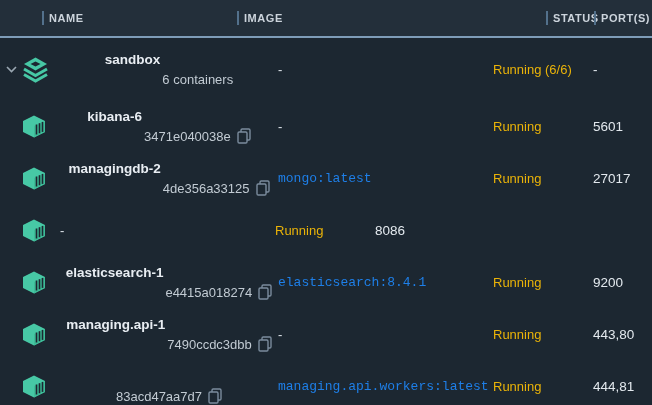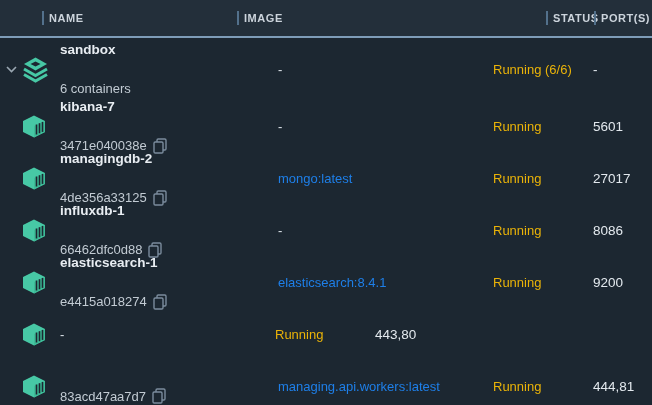--- a/index.html
+++ b/index.html
@@ -31,32 +31,32 @@
   .h-name   { width:179px; }
   .h-image  { width:265px;margin-left:16px; }
   .h-status { width:92px;padding-left:44px; }
   .h-ports  { flex:1; }
   
   .row { display:flex; align-items:center; background:#1c2731; }
   .row.group { height:62px; }
   .row.child { height:52px; }
   .c-gutter { width:22px; flex:none; display:flex; justify-content:center; align-items:center; }
   .c-icon   { width:38px; flex:none; display:flex; align-items:center; }
-  .c-name   { width:218px; flex:none; display:flex; flex-direction:column; justify-content:center; gap:2px; }
+  .c-name   { width:218px; flex:none; display:flex; flex-direction:row; justify-content:center; gap:2px; }
   .c-image  { width:215px; flex:none; font-size:13px; }
   .c-status { width:100px; flex:none; font-size:13px; color:#eab308; }
   .c-ports  { flex:1; font-size:13.5px; color:#e3e9ee; }
   .name-line {
     font-size:13.5px; font-weight:bold; color:#e8edf2; line-height:17px; white-space:nowrap;
   }
   .sub-line {
     font-size:13px; color:#c2cbd3; line-height:17px;
     display:flex; align-items:center; gap:6px; white-space:nowrap;margin-top:20px;
   }
-  .img-link { color:#1e7fe8; }
+  .img-link { color:#1e7fe8;font-family:Liberation Mono, monospace; }
   .img-dash { color:#dde4ea; }
   .copy-btn { display:inline-flex; cursor:pointer; }
   svg { display:block; }
 </style>
 </head>
 <body>
 
 <div class="window">
 
   <div class="thead">
@@ -109,21 +109,21 @@
     <polygon points="12,0.5 23,6 23,17 12,22.5 1,17 1,6" fill="#47c8a5"></polygon>
     <polygon points="12,11 23,6 23,17 12,22.5" fill="#3dbb97"></polygon>
     <g stroke="#1c2731" stroke-width="1.6">
       <line x1="14.5" y1="9.5" x2="14.5" y2="19.5"></line>
       <line x1="17.5" y1="8.2" x2="17.5" y2="18.2"></line>
       <line x1="20.5" y1="6.9" x2="20.5" y2="16.9"></line>
     </g>
   </svg>
 </div>
     <div class="c-name">
-      <span class="name-line">kibana-7</span>
+      <span class="name-line">kibana-6</span>
       <span class="sub-line">
           <span>3471e040038e</span>
           <span class="copy-btn">
   <svg width="14" height="16" viewBox="0 0 14 16">
     <rect x="4" y="1" width="9" height="11" rx="1.2" fill="none" stroke="#7b8c9d" stroke-width="1.4"></rect>
     <rect x="1" y="4" width="9" height="11" rx="1.2" fill="#1c2731" stroke="#7b8c9d" stroke-width="1.4"></rect>
   </svg>
 </span>
         </span>
     </div>
@@ -168,32 +168,20 @@
   <svg width="24" height="23" viewBox="0 0 24 23">
     <polygon points="12,0.5 23,6 23,17 12,22.5 1,17 1,6" fill="#47c8a5"></polygon>
     <polygon points="12,11 23,6 23,17 12,22.5" fill="#3dbb97"></polygon>
     <g stroke="#1c2731" stroke-width="1.6">
       <line x1="14.5" y1="9.5" x2="14.5" y2="19.5"></line>
       <line x1="17.5" y1="8.2" x2="17.5" y2="18.2"></line>
       <line x1="20.5" y1="6.9" x2="20.5" y2="16.9"></line>
     </g>
   </svg>
 </div>
-    <div class="c-name">
-      <span class="name-line">influxdb-1</span>
-      <span class="sub-line">
-          <span>66462dfc0d88</span>
-          <span class="copy-btn">
-  <svg width="14" height="16" viewBox="0 0 14 16">
-    <rect x="4" y="1" width="9" height="11" rx="1.2" fill="none" stroke="#7b8c9d" stroke-width="1.4"></rect>
-    <rect x="1" y="4" width="9" height="11" rx="1.2" fill="#1c2731" stroke="#7b8c9d" stroke-width="1.4"></rect>
-  </svg>
-</span>
-        </span>
-    </div>
     <div class="c-image img-dash">-</div>
     <div class="c-status">Running</div>
     <div class="c-ports">8086</div>
   </div>
 
   <div class="row child">
     <div class="c-gutter"></div>
     <div class="c-icon">
   <svg width="24" height="23" viewBox="0 0 24 23">
     <polygon points="12,0.5 23,6 23,17 12,22.5 1,17 1,6" fill="#47c8a5"></polygon>
@@ -228,20 +216,32 @@
   <svg width="24" height="23" viewBox="0 0 24 23">
     <polygon points="12,0.5 23,6 23,17 12,22.5 1,17 1,6" fill="#47c8a5"></polygon>
     <polygon points="12,11 23,6 23,17 12,22.5" fill="#3dbb97"></polygon>
     <g stroke="#1c2731" stroke-width="1.6">
       <line x1="14.5" y1="9.5" x2="14.5" y2="19.5"></line>
       <line x1="17.5" y1="8.2" x2="17.5" y2="18.2"></line>
       <line x1="20.5" y1="6.9" x2="20.5" y2="16.9"></line>
     </g>
   </svg>
 </div>
+    <div class="c-name">
+      <span class="name-line">managing.api-1</span>
+      <span class="sub-line">
+          <span>7490ccdc3dbb</span>
+          <span class="copy-btn">
+  <svg width="14" height="16" viewBox="0 0 14 16">
+    <rect x="4" y="1" width="9" height="11" rx="1.2" fill="none" stroke="#7b8c9d" stroke-width="1.4"></rect>
+    <rect x="1" y="4" width="9" height="11" rx="1.2" fill="#1c2731" stroke="#7b8c9d" stroke-width="1.4"></rect>
+  </svg>
+</span>
+        </span>
+    </div>
     <div class="c-image img-dash">-</div>
     <div class="c-status">Running</div>
     <div class="c-ports">443,80</div>
   </div>
 
   <div class="row child">
     <div class="c-gutter"></div>
     <div class="c-icon">
   <svg width="24" height="23" viewBox="0 0 24 23">
     <polygon points="12,0.5 23,6 23,17 12,22.5 1,17 1,6" fill="#47c8a5"></polygon>

